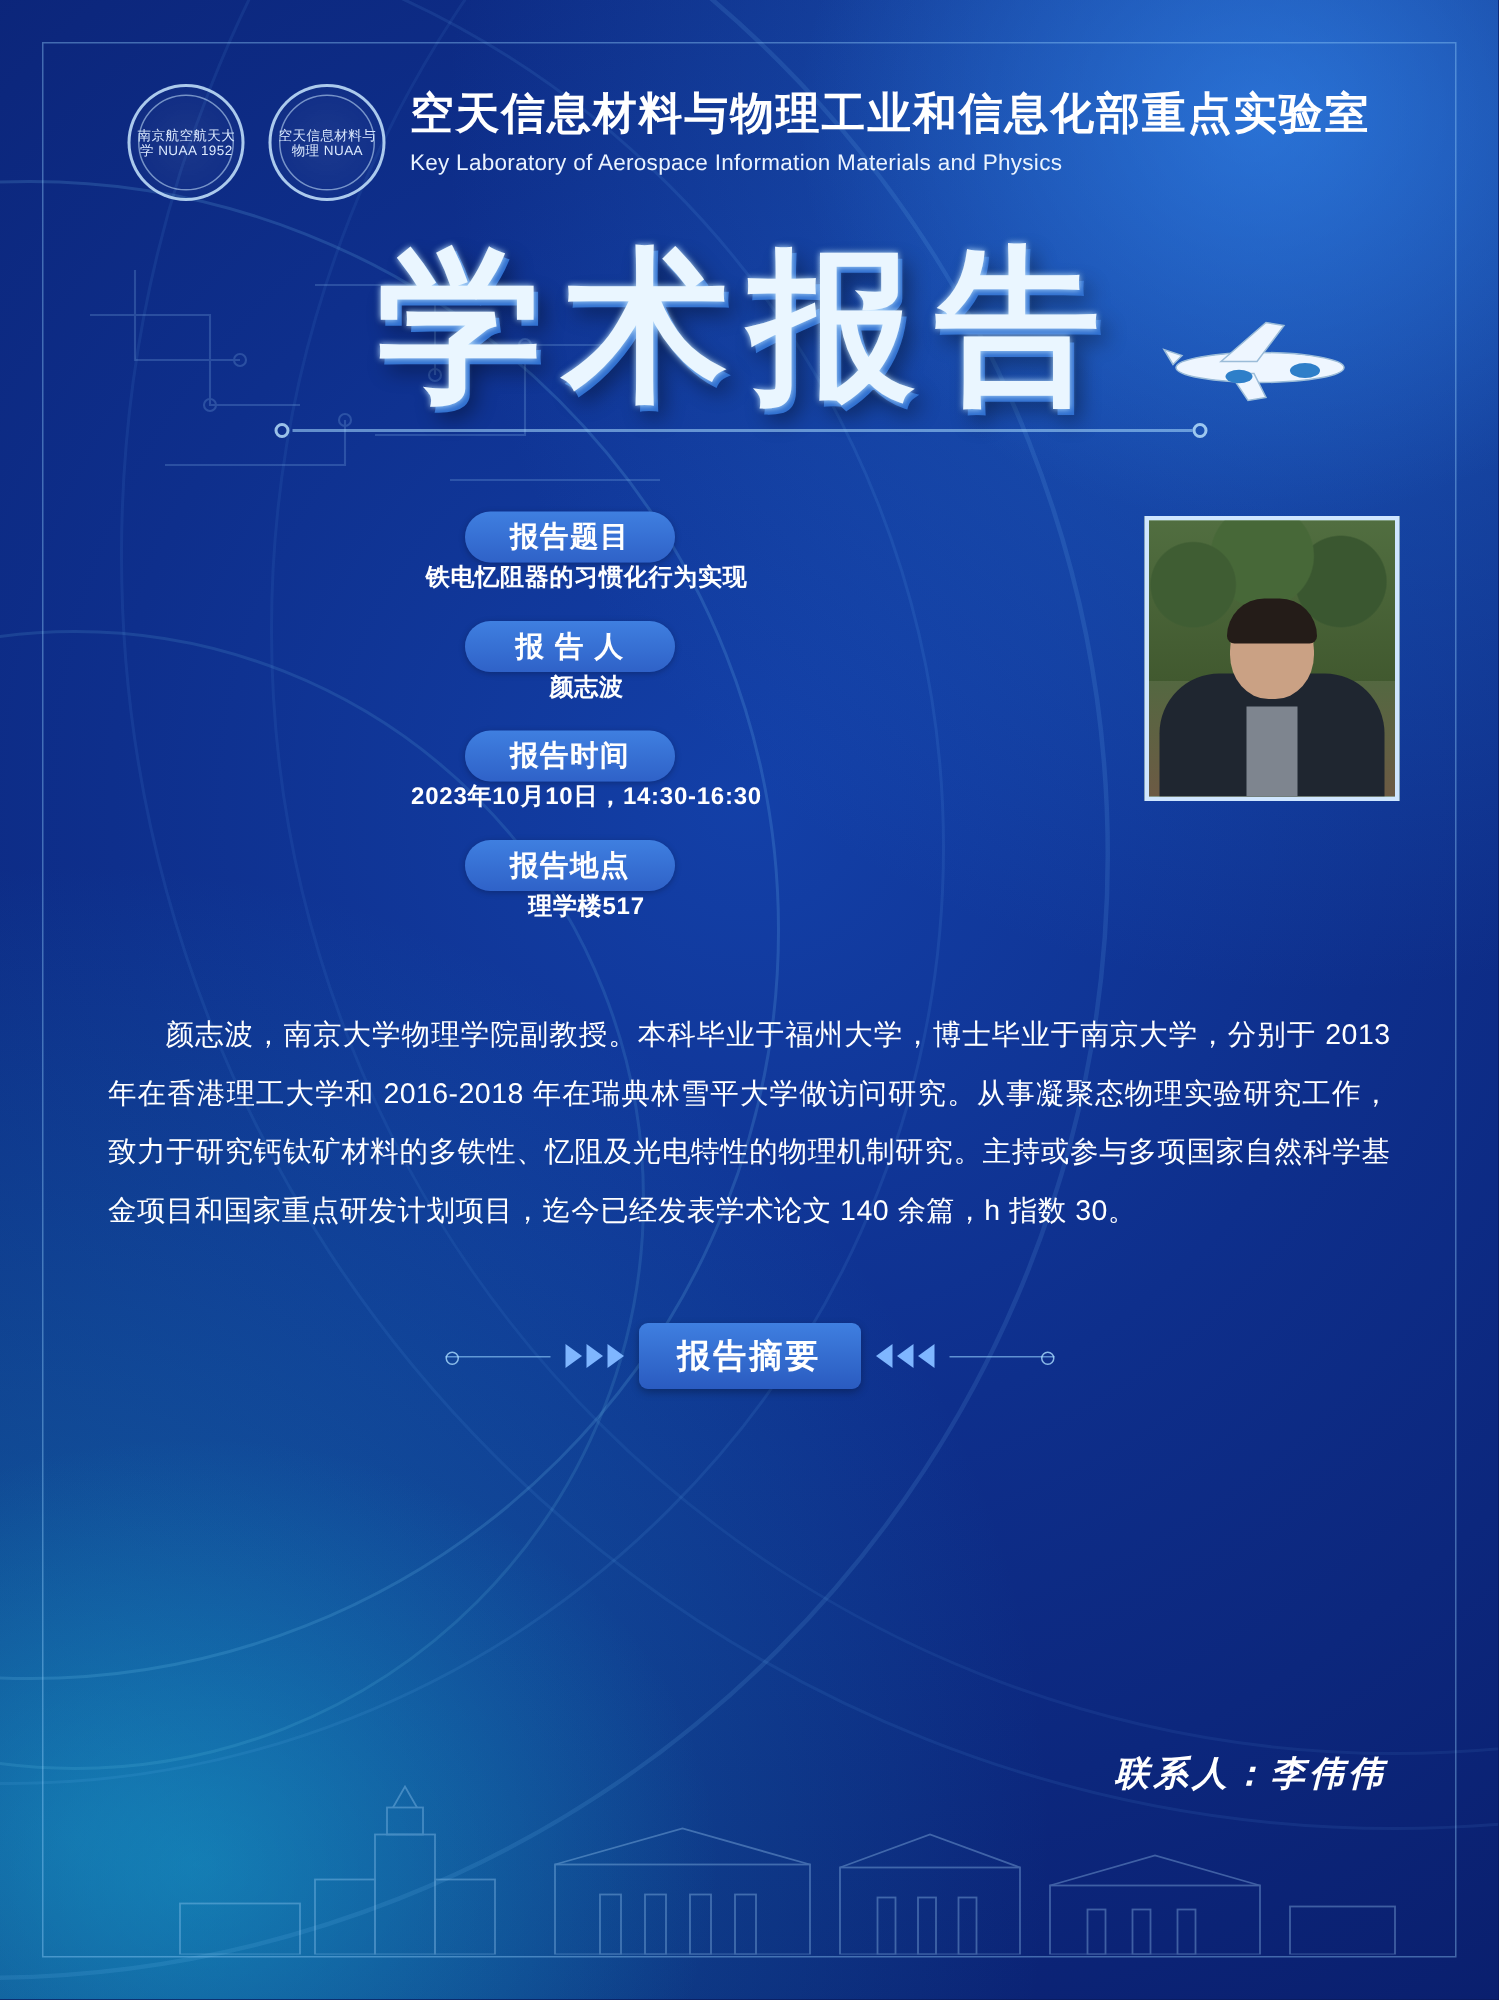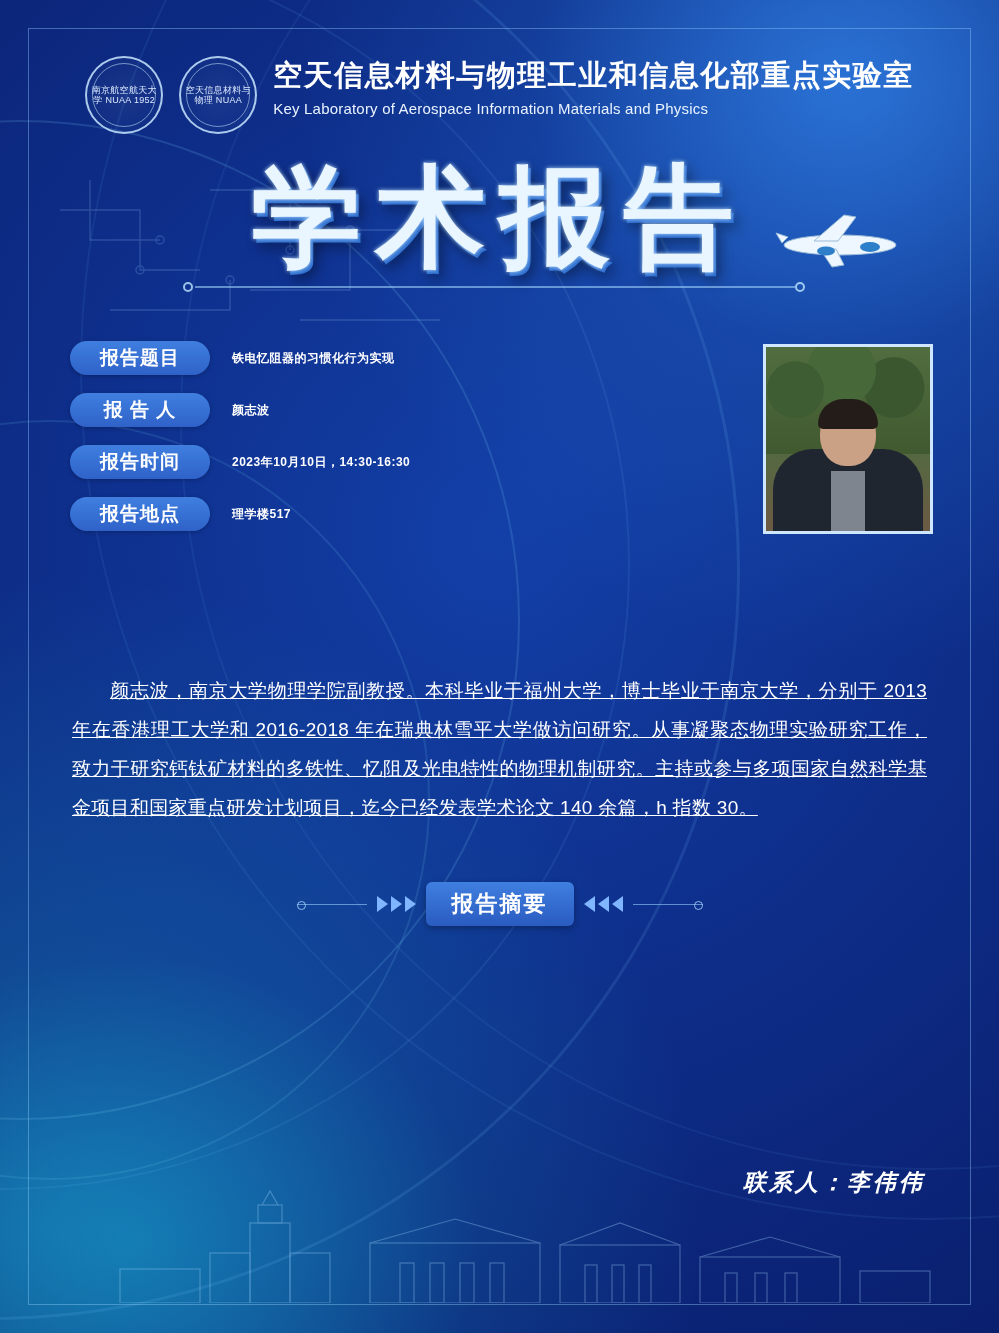--- a/index.html
+++ b/index.html
@@ -84,29 +84,29 @@
     position:absolute; top:286px; width:100%; height:2px; left:0;
   }
   .rule-line {
     position:absolute; height:2px; background:rgba(170,220,255,.55); top:0;
   }
   .rule-dot { position:absolute; width:10px; height:10px; border-radius:50%;
     border:2px solid rgba(190,230,255,.8); top:-4px; }
   .plane { position:absolute; right:95px; top:205px; width:130px; height:70px; }
   
   .info { position:absolute; top:341px; left:70px; width:620px; }
-  .row { display:flex; align-items:center; margin-bottom: 18px; }
+  .row { display:flex; align-items:center; margin-bottom: 18px; flex-direction: column; }
   .tag {
     min-width: 140px; height: 34px; border-radius: 17px;
     background: linear-gradient(180deg,#3f7fe0,#2f62c8);
     color:#fff; font-size:19px; font-weight:700;
     display:flex; align-items:center; justify-content:center;
     letter-spacing:1px; box-shadow: 0 1px 4px rgba(0,0,0,.25);
   }
-  .val { color:#fff; font-size:12px; font-weight:700; margin-left:22px; letter-spacing:.5px;}
+  .val { color:#fff; font-size:16px; font-weight:700; margin-left:22px; letter-spacing:.5px;}
   .photo {
     position:absolute; top:344px; right:66px; width:170px; height:190px;
     border: 3px solid #cfe6ff; background:#5c7a4a; overflow:hidden;
   }
   .ph-sky { position:absolute; inset:0; background:linear-gradient(180deg,#7d9c6a 0%, #4e6b40 48%, #6c5a44 100%); }
   .ph-tree { position:absolute; left:0; top:0; width:100%; height:58%;
     background:
       radial-gradient(circle at 18% 40%, #3f5d33 0 28px, transparent 29px),
       radial-gradient(circle at 46% 22%, #476838 0 34px, transparent 35px),
       radial-gradient(circle at 78% 38%, #3a5730 0 30px, transparent 31px),
@@ -239,21 +239,21 @@
   <div class="photo">
     <div class="ph-sky"></div>
     <div class="ph-tree"></div>
     <div class="ph-body"></div>
     <div class="ph-shirt"></div>
     <div class="ph-head"></div>
     <div class="ph-hair"></div>
   </div>
 
 
-  <div class="para" style="top:672px;text-decoration:underline;">
+  <div class="para" style="top:672px;">
     <span class="indent"></span><span>颜志波，南京大学物理学院副教授。本科毕业于福州大学，博士毕业于南京大学，分别于 2013 年在香港理工大学和 2016-2018 年在瑞典林雪平大学做访问研究。从事凝聚态物理实验研究工作，致力于研究钙钛矿材料的多铁性、忆阻及光电特性的物理机制研究。主持或参与多项国家自然科学基金项目和国家重点研发计划项目，迄今已经发表学术论文 140 余篇，h 指数 30。</span>
   </div>
 
   <div class="sec" style="top:882px;">
     <div class="sec-line left"></div>
     <div class="chevs">
       <div class="chev chev-r"></div>
         <div class="chev chev-r"></div>
         <div class="chev chev-r"></div>
     </div>

